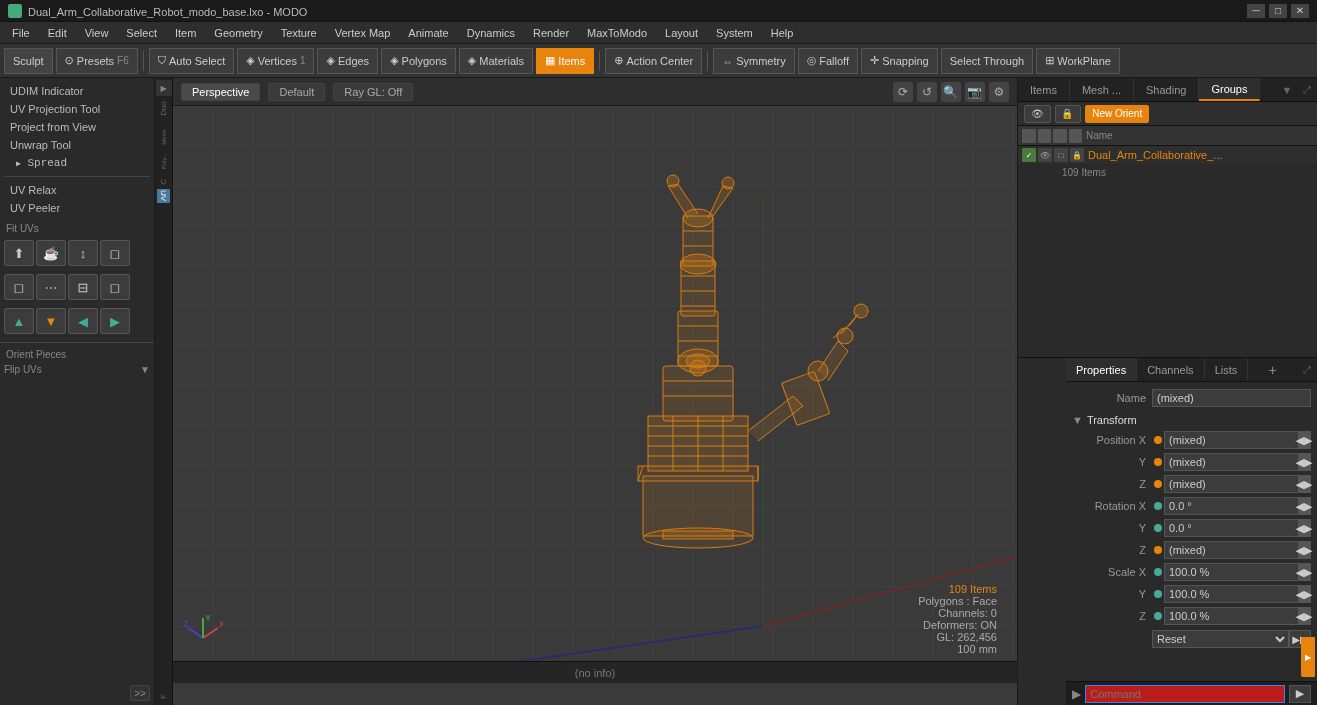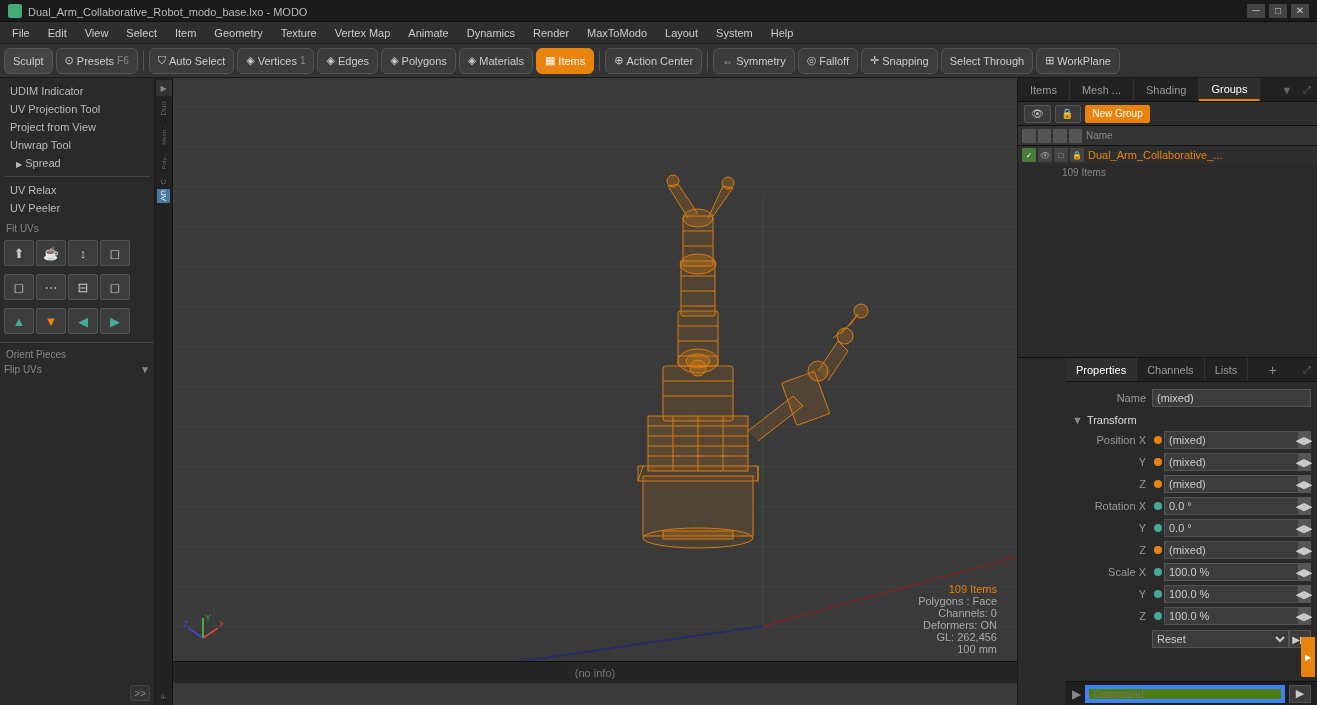--- a/index.html
+++ b/index.html
@@ -12,34 +12,34 @@
     #titlebar-title { font-size: 11px; color: #bbb; }
     #titlebar-controls { display: flex; gap: 4px; }
     .title-btn { width: 18px; height: 14px; background: #444; border: none; color: #ccc; font-size: 10px; cursor: pointer; display: flex; align-items: center; justify-content: center; }
 
     
     #menubar { height: 22px; background: #2e2e2e; display: flex; align-items: center; padding: 0 4px; border-bottom: 1px solid #1a1a1a; gap: 2px; }
     .menu-item { padding: 2px 8px; font-size: 11px; color: #ccc; cursor: pointer; border-radius: 2px; }
 
     
     #toolbar { height: 34px; background: #333; display: flex; align-items: center; padding: 0 4px; border-bottom: 1px solid #1a1a1a; gap: 3px; flex-wrap: nowrap; }
-    .tb-btn { height: 26px; padding: 0 8px; background: #3c3c3c; border: 1px solid #555; color: #ccc; font-size: 11px; cursor: pointer; border-radius: 6px; display: flex; align-items: center; gap: 3px; white-space: nowrap; }
+    .tb-btn { height: 26px; padding: 0 8px; background: #3c3c3c; border: 1px solid #555; color: #ccc; font-size: 11px; cursor: pointer; border-radius: 0; display: flex; align-items: center; gap: 3px; white-space: nowrap; }
     .tb-btn.active { background: #e8840e; border-color: #e8840e; color: #fff; }
     .tb-btn.sculpt { background: #444; }
     .tb-sep { width: 1px; height: 20px; background: #555; margin: 0 2px; }
 
     
     #main { display: flex; height: calc(705px - 22px - 22px - 34px); }
 
     
     #left-panel { width: 155px; background: #2a2a2a; border-right: 1px solid #1a1a1a; display: flex; flex-direction: column; }
     .panel-section { padding: 4px; }
     .panel-item { padding: 3px 6px; font-size: 11px; color: #bbb; cursor: pointer; border-radius: 2px; }
     .panel-divider { height: 1px; background: #444; margin: 4px 0; }
-    .panel-sub { padding-left: 12px; }
+    .panel-sub { padding-left: 12px; font-family: Liberation Mono, monospace; }
 
     
     .tools-grid { display: grid; grid-template-columns: repeat(4, 30px); gap: 2px; padding: 4px; }
     .tool-icon { width: 30px; height: 26px; background: #3c3c3c; border: 1px solid #555; display: flex; align-items: center; justify-content: center; cursor: pointer; border-radius: 2px; font-size: 13px; }
     .tools-grid2 { display: grid; grid-template-columns: repeat(4, 30px); gap: 2px; padding: 4px; }
     .arrow-grid { display: grid; grid-template-columns: repeat(4, 30px); gap: 2px; padding: 4px; }
 
     .panel-label { padding: 2px 6px; font-size: 10px; color: #888; }
 
     
@@ -103,21 +103,21 @@
     .prop-slider-btn { position: absolute; right: 0; top: 0; bottom: 0; width: 12px; background: #555; display: flex; flex-direction: column; align-items: center; justify-content: center; cursor: pointer; }
     .prop-dot { width: 8px; height: 8px; background: #4a9; border-radius: 50%; margin-left: 2px; }
     .prop-dot.yellow { background: #e8840e; }
     .section-header { font-size: 11px; color: #ddd; padding: 4px 0; display: flex; align-items: center; gap: 4px; }
     .section-arrow { color: #888; }
     .prop-select { width: 100%; height: 18px; background: #3c3c3c; border: 1px solid #555; color: #ccc; font-size: 11px; }
 
     
     #command-bar { height: 24px; background: #1e1e1e; border-top: 1px solid #111; display: flex; align-items: center; padding: 0 6px; gap: 4px; }
     .cmd-arrow { color: #888; font-size: 12px; }
-    .cmd-input { flex: 1; height: 18px; background: #4d7c0f; border: 4px solid #3b82f6; color: #ccc; font-size: 11px; padding: 0 4px; }
+    .cmd-input { flex: 1; height: 18px; background: #b91c1c; border: 1px solid #3b82f6; color: #ccc; font-size: 11px; padding: 0 4px; }
     .cmd-btn { width: 22px; height: 18px; background: #3c3c3c; border: 1px solid #555; color: #ccc; font-size: 11px; cursor: pointer; display: flex; align-items: center; justify-content: center; }
 
     
     #axis-indicator { position: absolute; bottom: 30px; left: 10px; width: 40px; height: 40px; }
 
     
     #vp-bottom { position: absolute; bottom: 0; left: 0; right: 0; height: 22px; background: #252525; border-top: 1px solid #111; display: flex; align-items: center; justify-content: center; }
     #vp-bottom-text { font-size: 11px; color: #777; }
 
     .expand-btn { width: 20px; height: 16px; background: #333; border: 1px solid #444; cursor: pointer; display: flex; align-items: center; justify-content: center; color: #888; font-size: 10px; border-radius: 2px; }
@@ -283,20 +283,32 @@
     <div class="strip-label" style="font-size:6px;">Mesh...</div>
     <div class="strip-label" style="font-size:6px;">Poly...</div>
     <div class="strip-label">C</div>
     <div class="uv-badge">UV</div>
     <div style="flex:1;"></div>
     <div class="strip-label">F</div>
   </div>
 
   <div id="viewport">
 
+    <div id="viewport-header">
+      <button class="vp-tab active">Perspective</button>
+      <button class="vp-tab">Default</button>
+      <button class="vp-tab">Ray GL: Off</button>
+      <div id="viewport-icons">
+        <div class="vp-icon">⟳</div>
+        <div class="vp-icon">↺</div>
+        <div class="vp-icon">🔍</div>
+        <div class="vp-icon">📷</div>
+        <div class="vp-icon">⚙</div>
+      </div>
+    </div>
 
     <div id="canvas-area">
 
       <svg style="position:absolute;top:0;left:0;width:100%;height:100%;">
 
         <defs>
           <pattern id="grid" width="40" height="40" patternUnits="userSpaceOnUse">
             <path d="M 40 0 L 0 0 0 40" fill="none" stroke="rgba(255,255,255,0.05)" stroke-width="1"></path>
           </pattern>
         </defs>
@@ -411,21 +423,21 @@
         <div class="right-tab active">Groups</div>
         <div class="right-tab-expand">▼</div>
         <div style="width:20px;display:flex;align-items:center;justify-content:center;cursor:pointer;">
           <span style="color:#666;font-size:10px;">⤢</span>
         </div>
       </div>
 
       <div id="new-group-bar">
         <button class="ng-btn">👁</button>
         <button class="ng-btn">🔒</button>
-        <button class="ng-btn orange">New Group</button>
+        <button class="ng-btn orange">New Orient</button>
       </div>
 
       <div id="groups-list-header">
         <div style="width:60px;display:flex;gap:2px;">
           <div style="width:14px;height:14px;background:#555;border-radius:1px;"></div>
           <div style="width:14px;height:14px;background:#555;border-radius:1px;"></div>
           <div style="width:14px;height:14px;background:#555;border-radius:1px;"></div>
           <div style="width:14px;height:14px;background:#555;border-radius:1px;"></div>
         </div>
         <div class="gh-col" style="flex:1;padding-left:4px;">Name</div>

